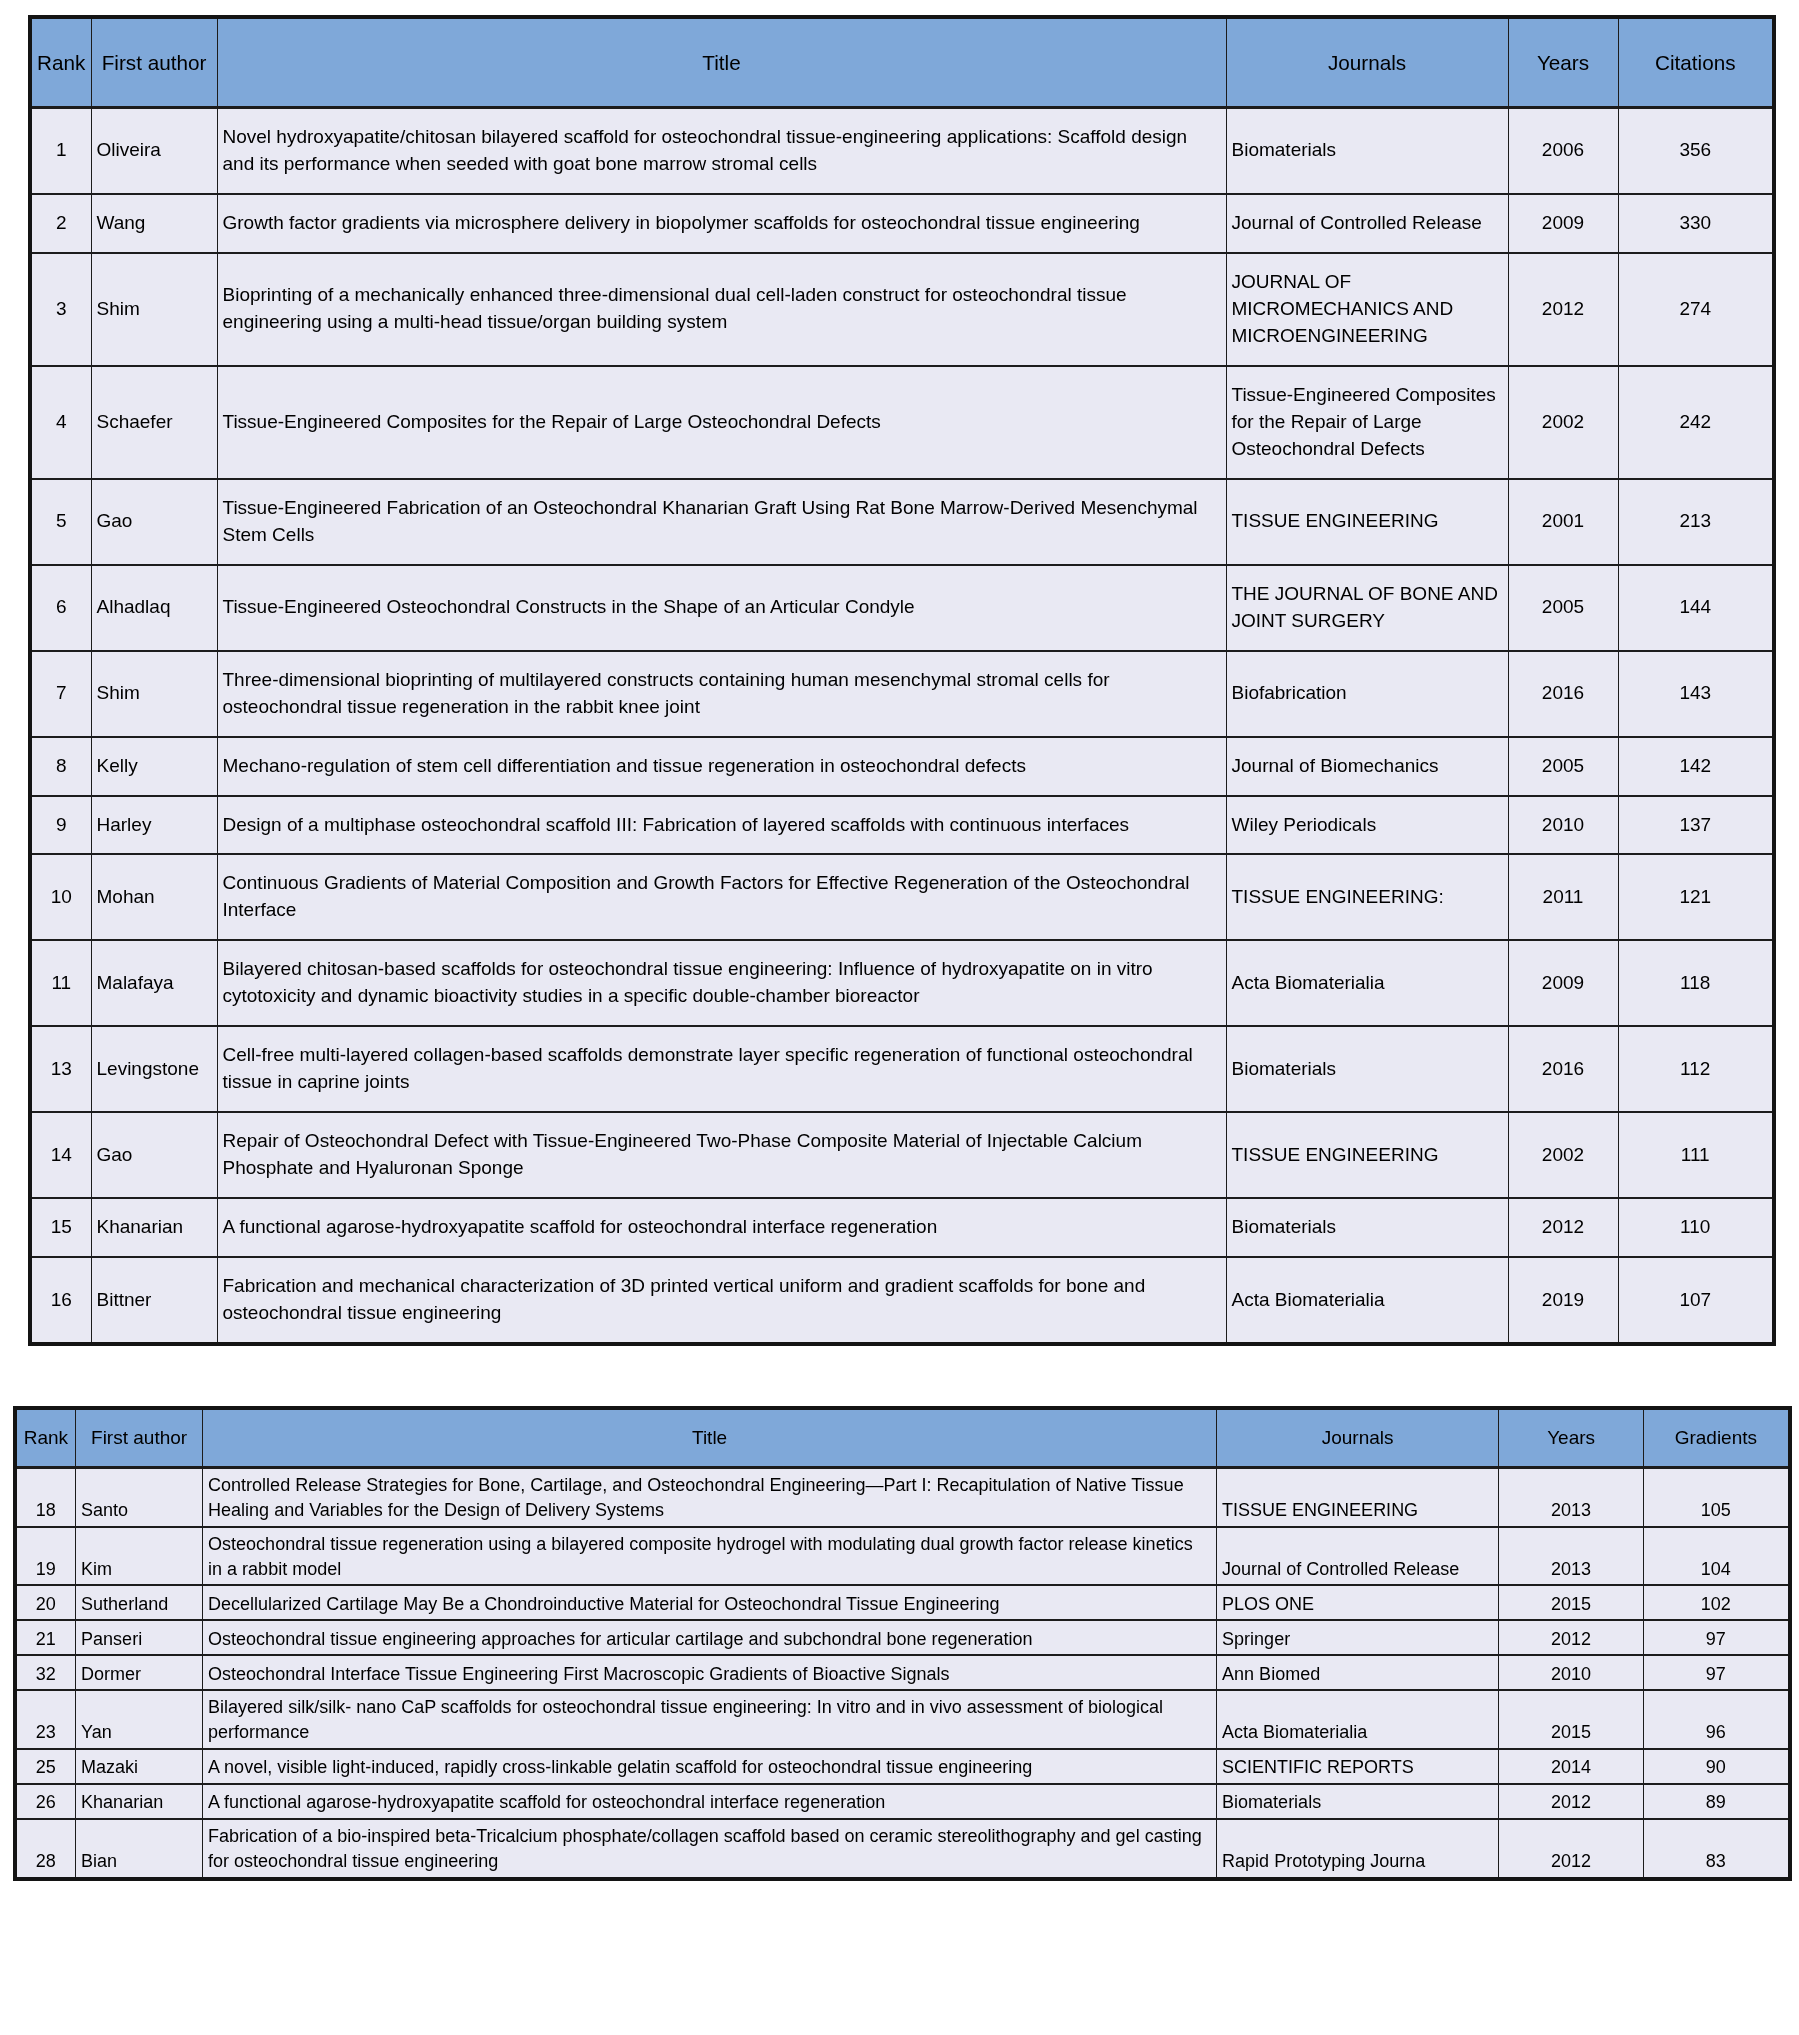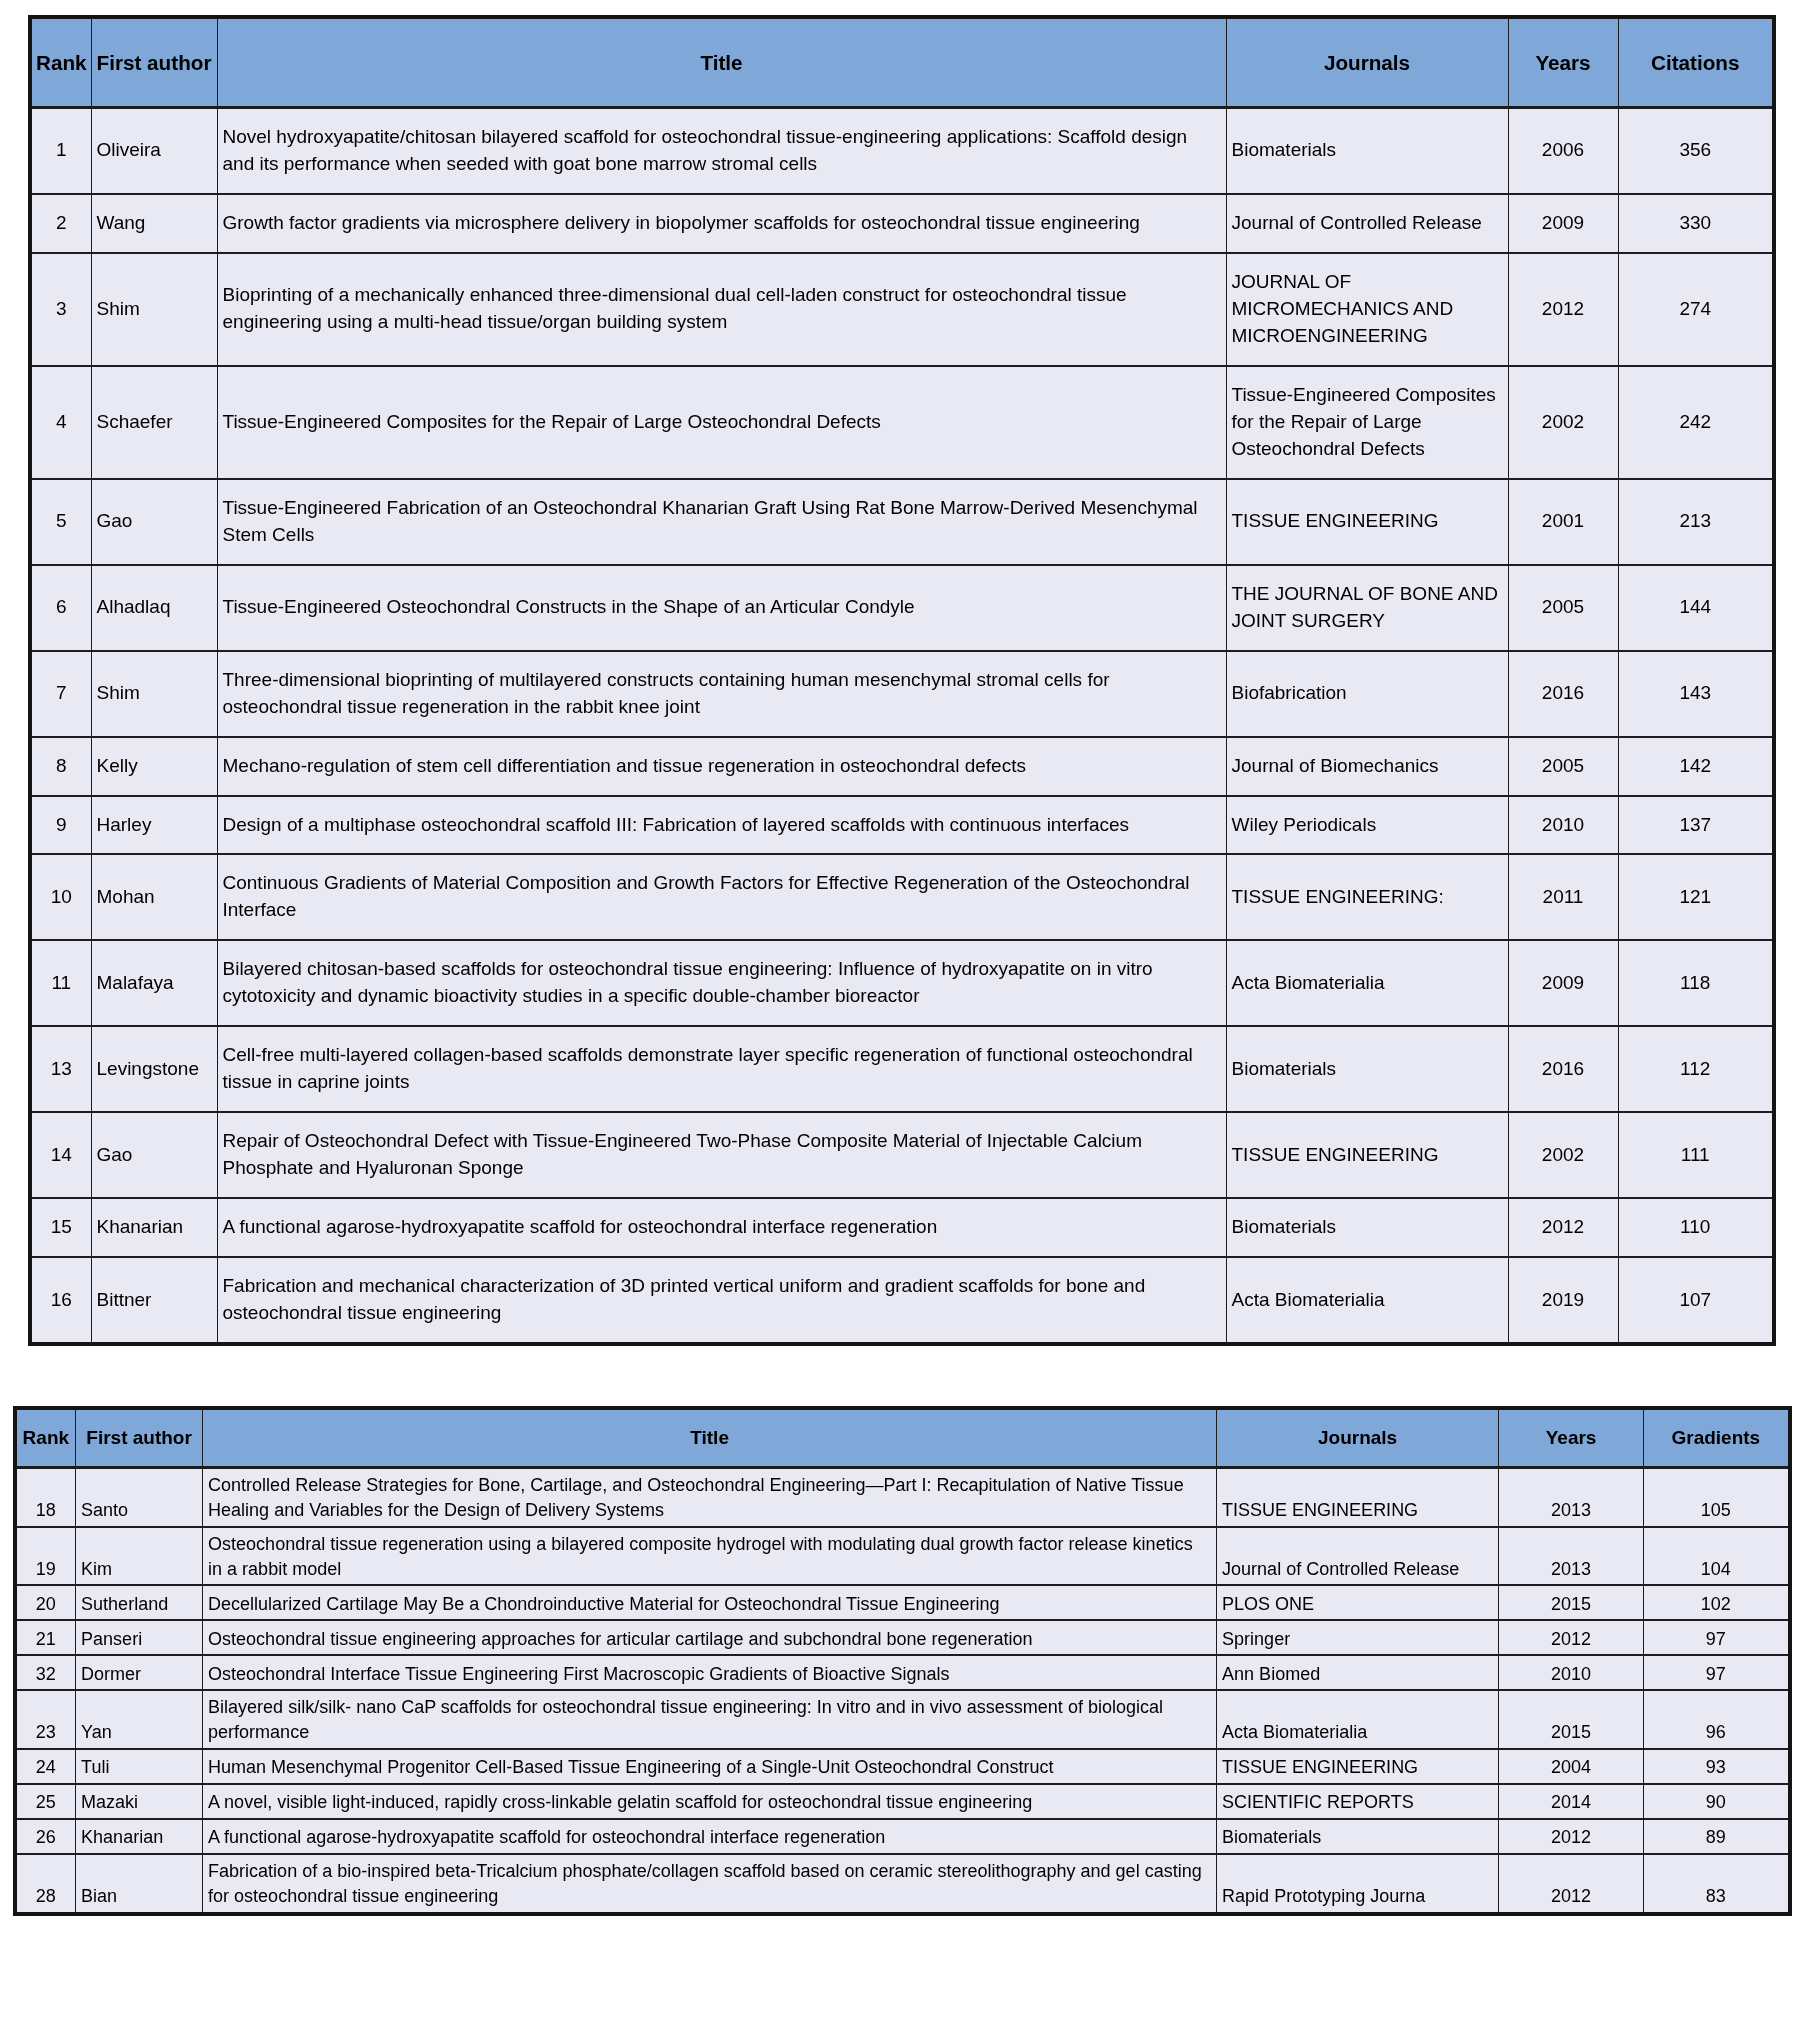--- a/index.html
+++ b/index.html
@@ -11,21 +11,21 @@
     color: #000000;
   }
   table {
     border-collapse: collapse;
     table-layout: fixed;
     background: #E9E9F3;
     border: 4px solid #141414;
   }
   th {
     background: #7FA8D9;
-    font-weight: bold;
+    font-weight: normal;
     text-align: center;
     border: 1.5px solid #1C1C1C;
     border-bottom-width: 3px;
     padding: 3px 4px;
   }
   td {
     border: 1.5px solid #1C1C1C;
     overflow: hidden;
     word-wrap: break-word;
   }
@@ -282,28 +282,20 @@
       </tr>
       <tr>
         <td class="c0">23</td>
         <td class="c1">Yan</td>
         <td class="c2">Bilayered silk/silk- nano CaP scaffolds for osteochondral tissue engineering: In vitro and in vivo assessment of biological performance</td>
         <td class="c3">Acta Biomaterialia</td>
         <td class="c4">2015</td>
         <td class="c5">96</td>
       </tr>
       <tr>
-        <td class="c0">24</td>
-        <td class="c1">Tuli</td>
-        <td class="c2">Human Mesenchymal Progenitor Cell-Based Tissue Engineering of a Single-Unit Osteochondral Construct</td>
-        <td class="c3">TISSUE ENGINEERING</td>
-        <td class="c4">2004</td>
-        <td class="c5">93</td>
-      </tr>
-      <tr>
         <td class="c0">25</td>
         <td class="c1">Mazaki</td>
         <td class="c2">A novel, visible light-induced, rapidly cross-linkable gelatin scaffold for osteochondral tissue engineering</td>
         <td class="c3">SCIENTIFIC REPORTS</td>
         <td class="c4">2014</td>
         <td class="c5">90</td>
       </tr>
       <tr>
         <td class="c0">26</td>
         <td class="c1">Khanarian</td>

